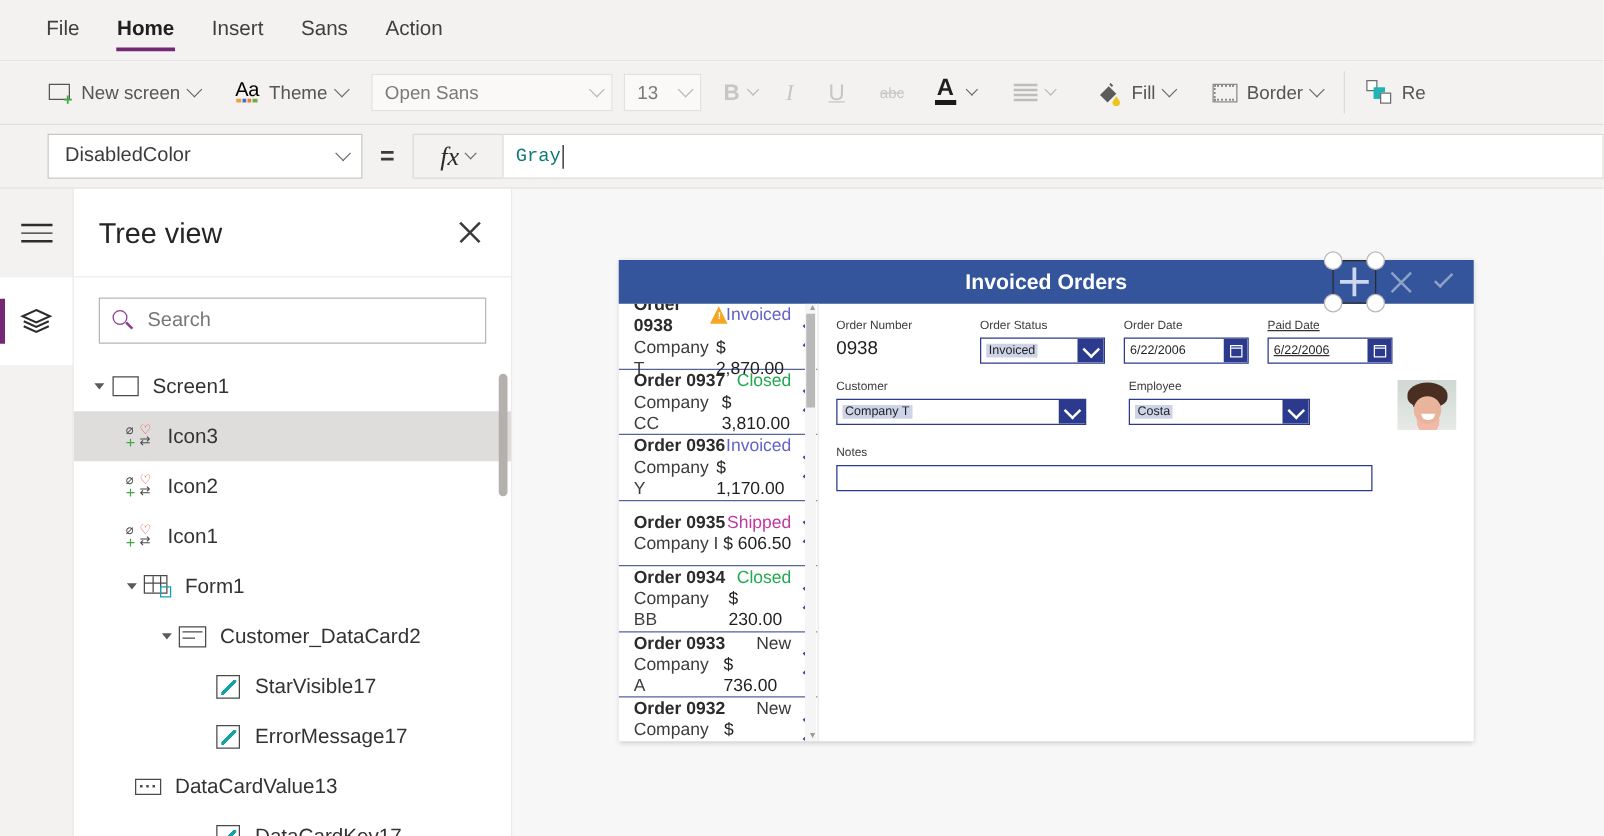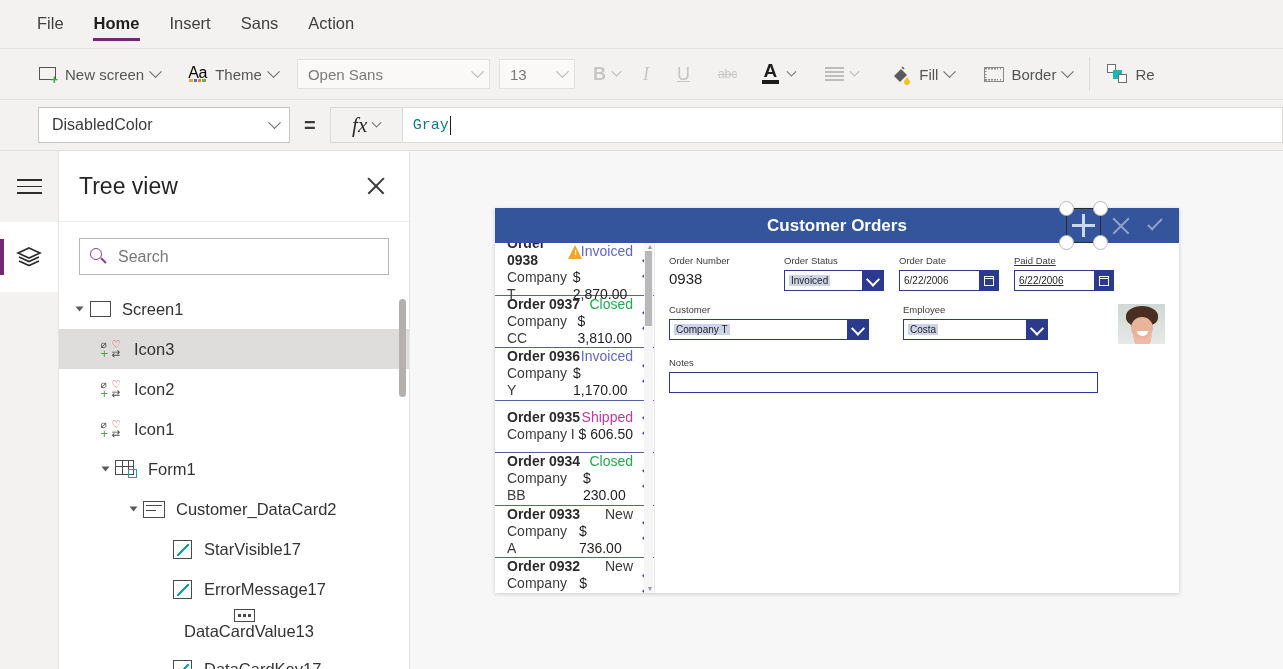--- a/index.html
+++ b/index.html
@@ -302,21 +302,21 @@
     </span>
     <span class="rb-label">Theme</span>
     <span class="chev"></span>
   </div>
 
   <div class="combo" style="width:193px; margin-left:10px;">
     <span class="cname">Open Sans</span>
     <span class="chev dim"></span>
   </div>
 
-  <div class="combo" style="width:76px; margin-left:9px;">
+  <div class="combo" style="width:62px; margin-left:9px;">
     <span class="cname">13</span>
     <span class="chev dim"></span>
   </div>
 
   <div class="rb" style="margin-left:9px;">
     <span class="fmt b">B</span>
     <span class="chev sm dim"></span>
   </div>
   <div class="rb" style="padding:0 14px;">
     <span class="fmt i">I</span>
@@ -507,21 +507,21 @@
         <span>StarVisible17</span>
       </div>
 
       <div class="trow" style="padding-left:110px;">
         <span class="ticon">
             <span class="ic-pencil"></span>
           </span>
         <span>ErrorMessage17</span>
       </div>
 
-      <div class="trow" style="padding-left:46px;flex-direction:column;">
+      <div class="trow" style="padding-left:46px;">
         <span class="ticon">
           <span class="ic-dd">
               <i></i>
               <i></i>
               <i></i>
             </span>
         </span>
         <span>DataCardValue13</span>
       </div>
 
@@ -533,21 +533,21 @@
       </div>
 
       <div class="tree-sb" style="top:10px; height:98px;"></div>
     </div>
   </div>
 
   <div class="canvas">
     <div class="app">
 
       <div class="app-header">
-        <div class="app-title">Customer Orders</div>
+        <div class="app-title">Invoiced Orders</div>
         <div class="hdr-actions">
           <div class="plus-ico">
             <div class="selbox"></div>
             <div class="handle" style="left:-11px; top:-11px;"></div>
             <div class="handle" style="right:-11px; top:-11px;"></div>
             <div class="handle" style="left:-11px; bottom:-11px;"></div>
             <div class="handle" style="right:-11px; bottom:-11px;"></div>
           </div>
           <div class="cancel-ico"></div>
           <div class="check-ico"></div>

